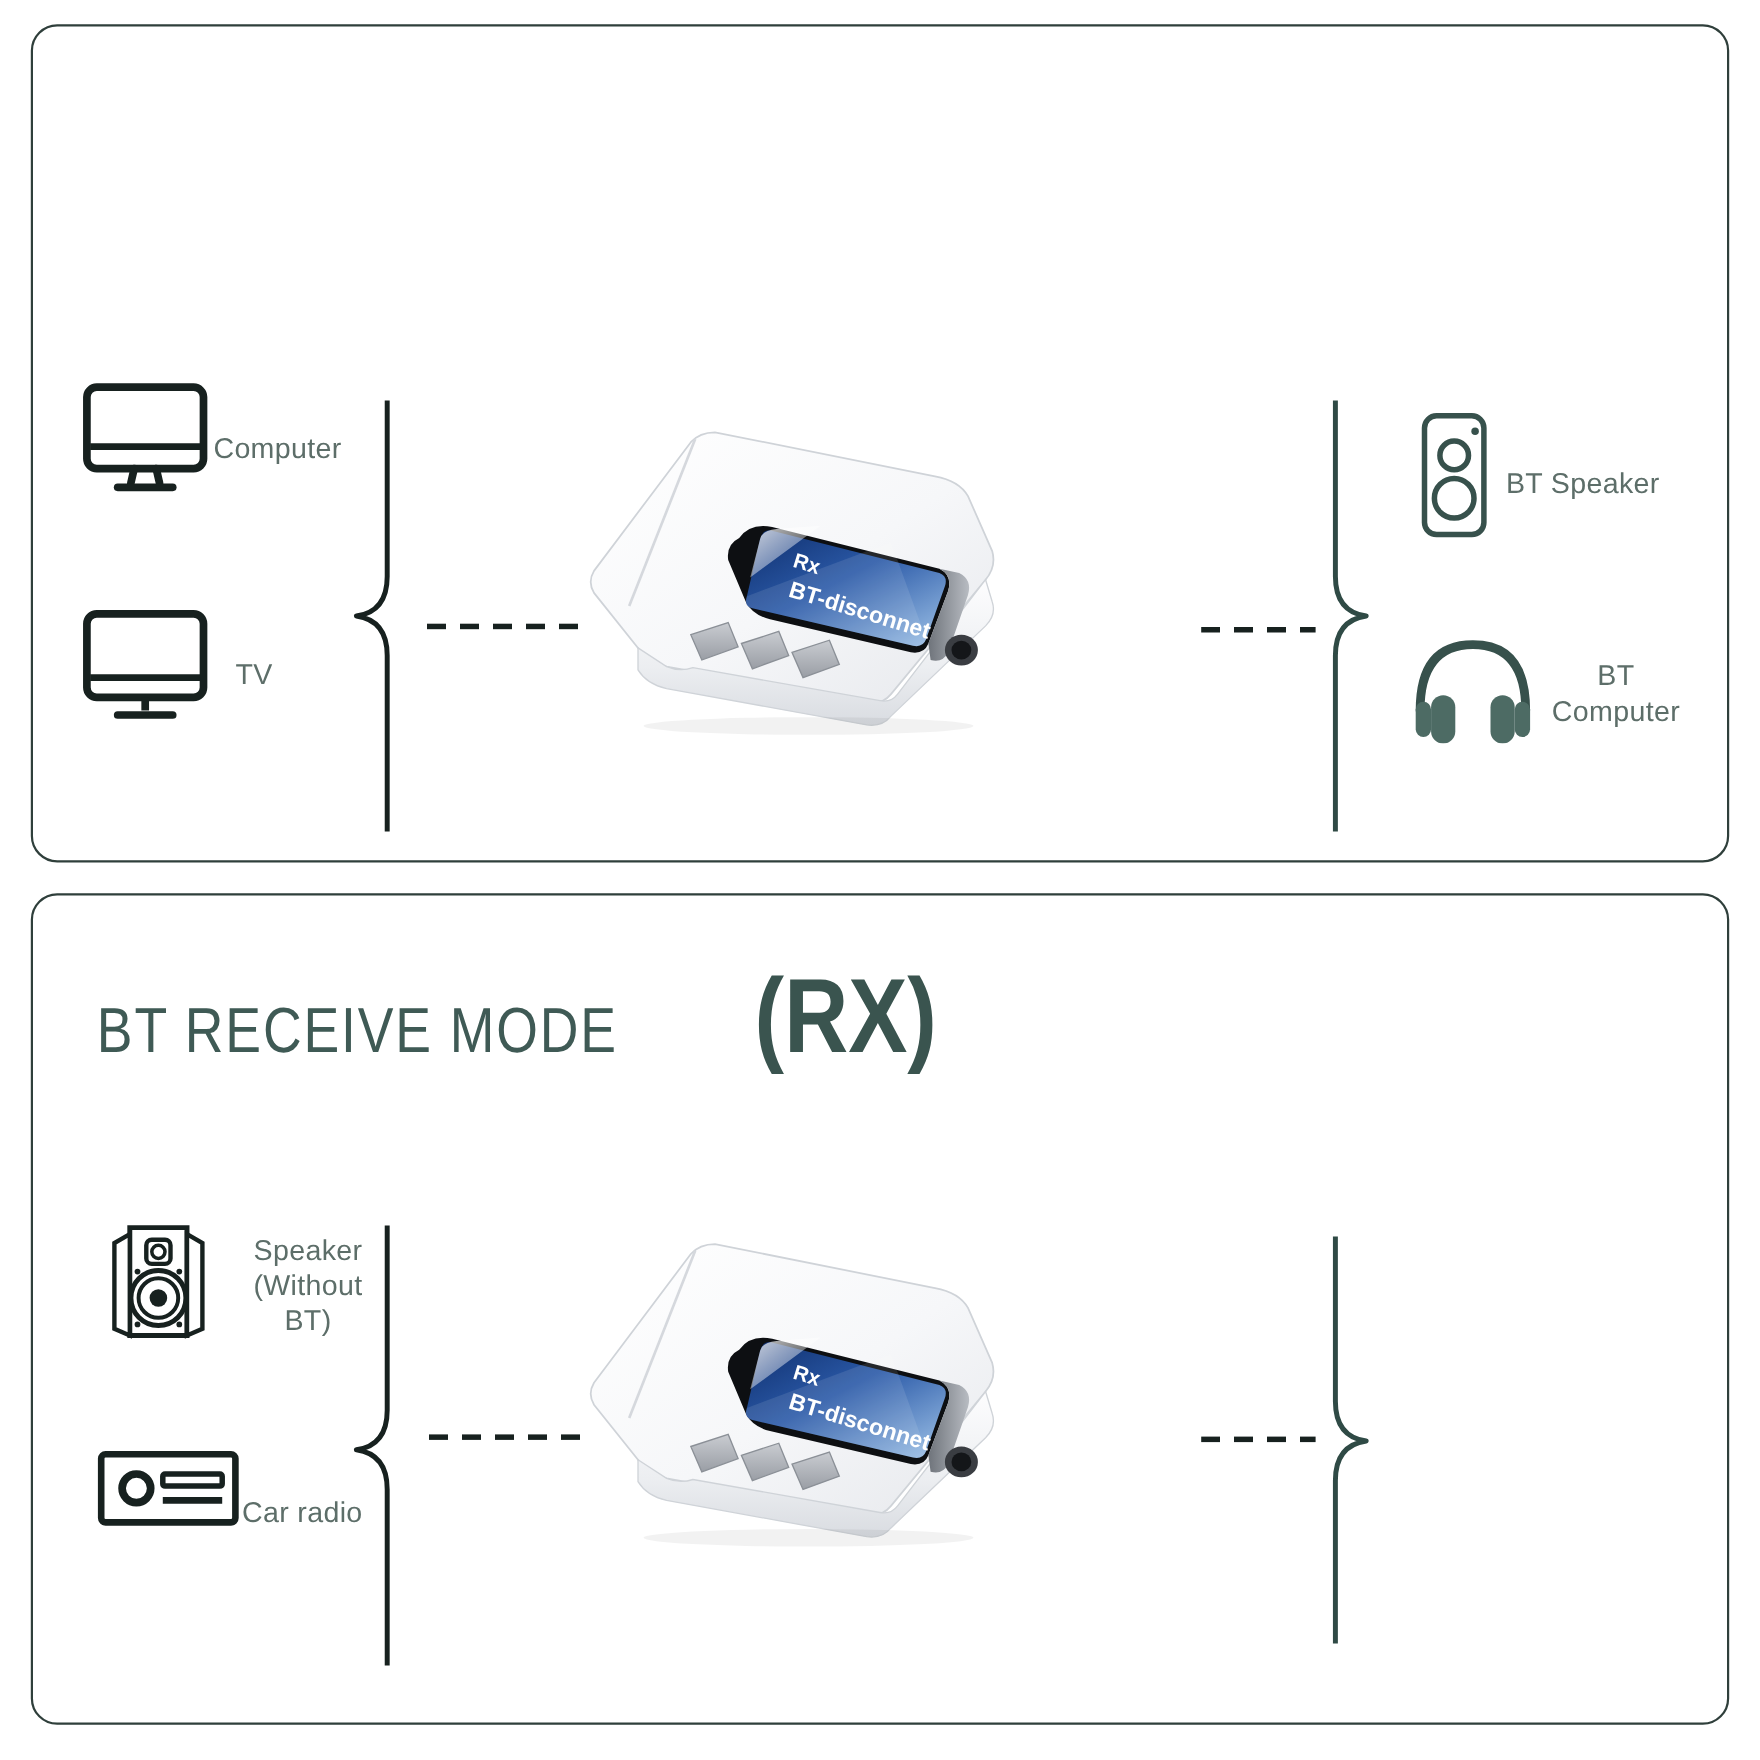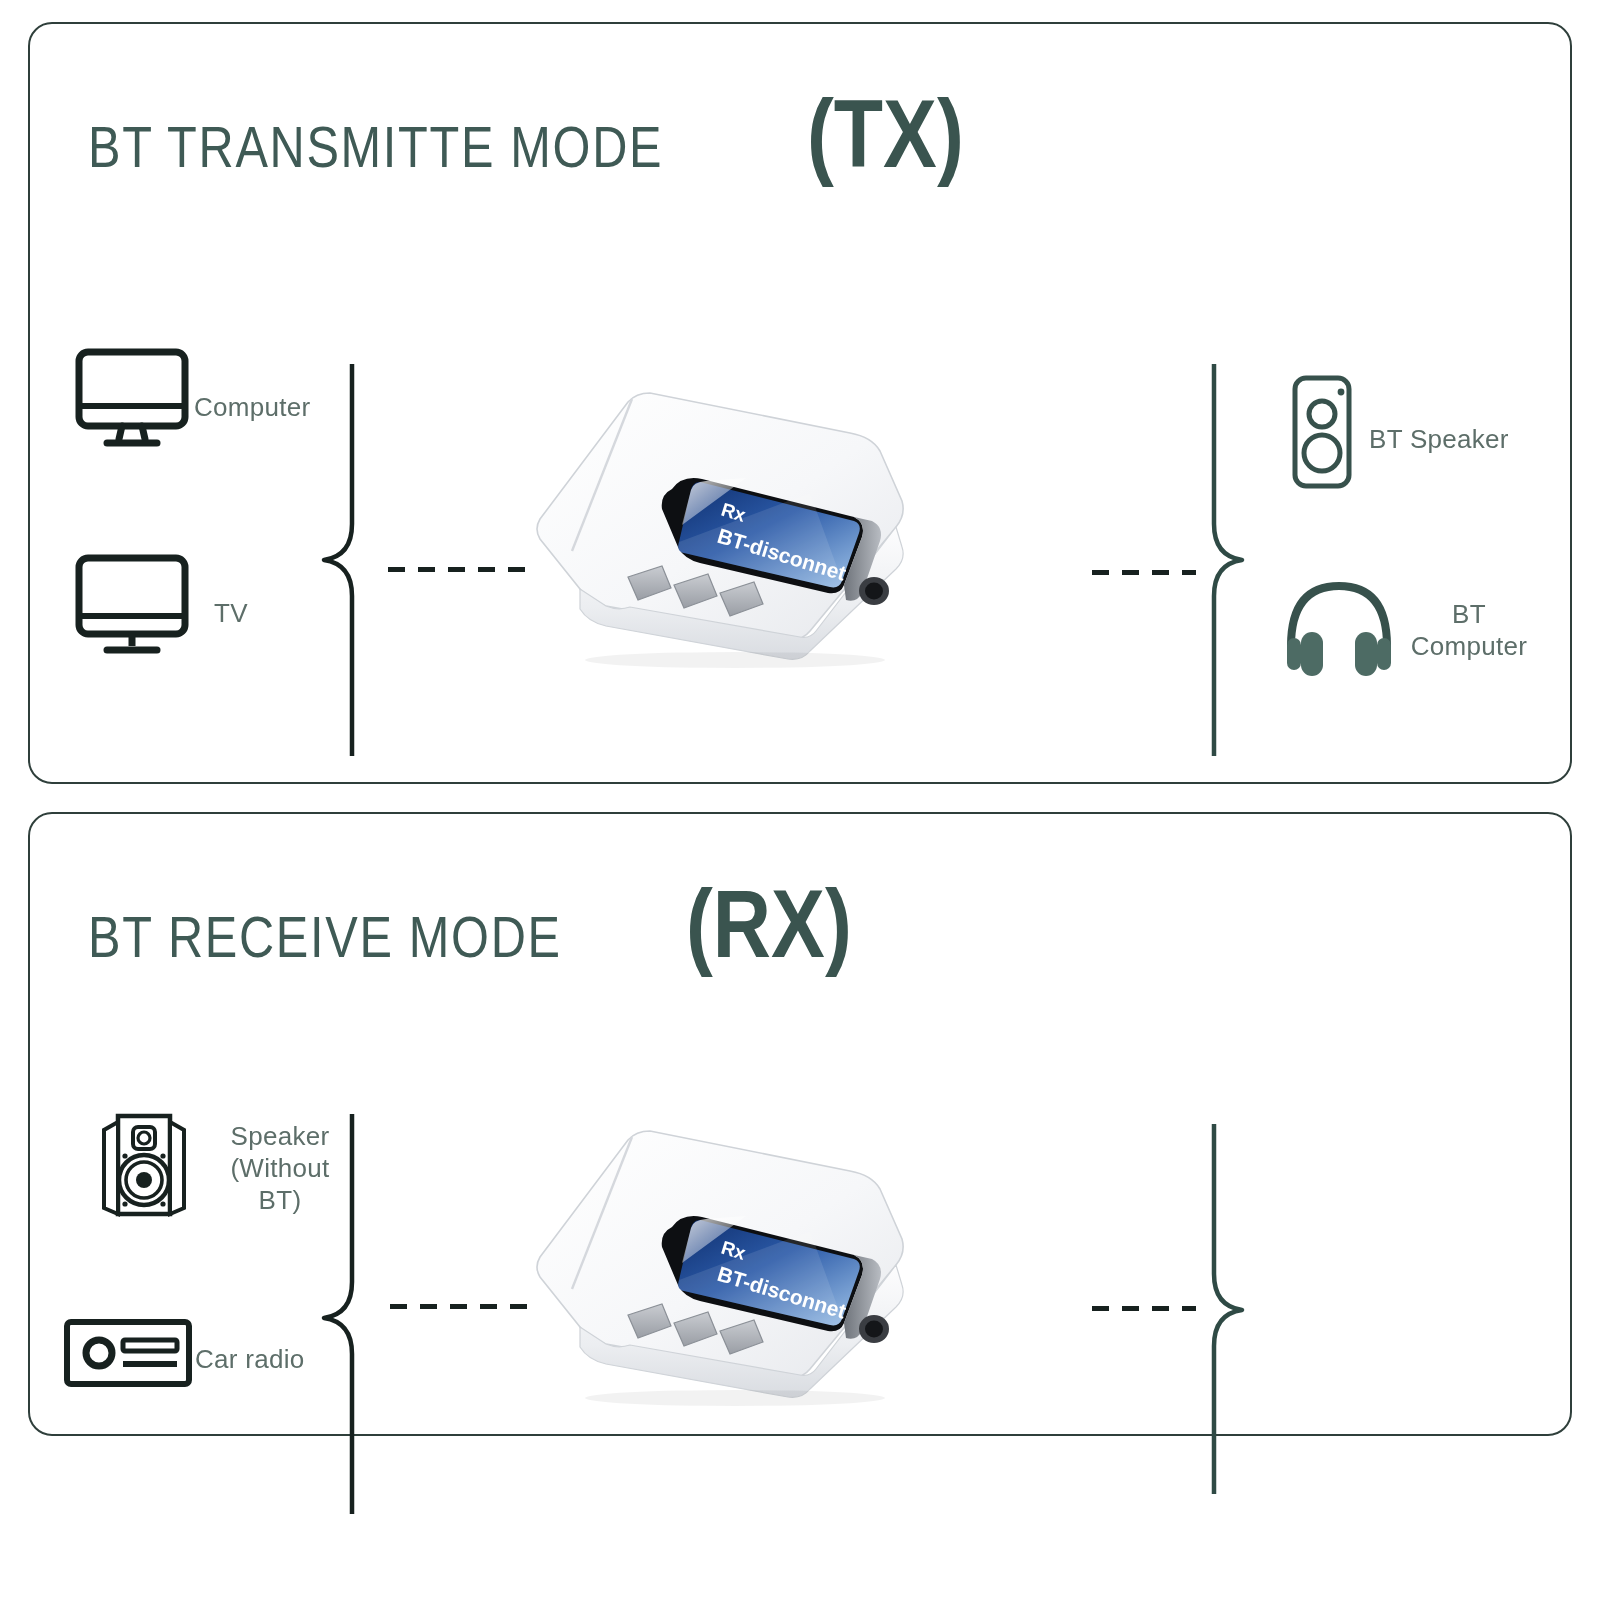--- a/index.html
+++ b/index.html
@@ -18,21 +18,21 @@
   .panel {
     position: absolute;
     left: 28px;
     width: 1544px;
     border: 2px solid #2f3f3b;
     border-radius: 24px;
     box-sizing: border-box;
     background: #ffffff;
   }
   #panel-tx { top: 22px;  height: 762px; }
-  #panel-rx { top: 812px; height: 624px; padding-left: 28px; }
+  #panel-rx { top: 812px; height: 756px; padding-left: 28px; }
 
   .panel-title {
     position: absolute;
     left: 58px;
     top: 62px;
     display: flex;
     align-items: baseline;
     gap: 34px;
     white-space: nowrap;
   }
@@ -106,24 +106,20 @@
     font-weight: 700;
     fill: #ffffff;
   }
 </style>
 </head>
 <body>
 
 <section class="panel" id="panel-tx">
   <div class="stage">
 
-    <div class="panel-title">
-      <span class="title-main">BT TRANSMITTE MODE</span>
-      <span class="title-mode">(TX)</span>
-    </div>
 
     <div class="icon-group" style="left:40px; top:322px;">
       <div class="icon-box">
         <svg width="124" height="110" viewBox="0 0 124 110" fill="none">
           <rect x="9" y="6" width="106" height="74" rx="9" stroke="#17211f" stroke-width="7"></rect>
           <line x1="12" y1="60" x2="112" y2="60" stroke="#17211f" stroke-width="6"></line>
           <path d="M52 80 L49 93 M72 80 L75 93" stroke="#17211f" stroke-width="7" stroke-linecap="round"></path>
           <line x1="37" y1="97" x2="87" y2="97" stroke="#17211f" stroke-width="7" stroke-linecap="round"></line>
         </svg>
       </div>
@@ -273,21 +269,21 @@
           <circle cx="41" cy="102" r="2.6" fill="#17211f"></circle>
           <circle cx="79" cy="102" r="2.6" fill="#17211f"></circle>
         </svg>
       </div>
       <div class="icon-label">
         <span>Speaker</span><br>
         <span>(Without BT)</span>
       </div>
     </div>
 
-    <div class="icon-group" style="left:31px; top:500px;">
+    <div class="icon-group" style="left:56px; top:500px;align-items:flex-end;">
       <div class="icon-box">
         <svg width="134" height="78" viewBox="0 0 134 78" fill="none">
           <rect x="6" y="8" width="122" height="62" rx="4" stroke="#17211f" stroke-width="6"></rect>
           <circle cx="38" cy="39" r="13" stroke="#17211f" stroke-width="7"></circle>
           <rect x="62" y="26" width="54" height="11" rx="2" stroke="#17211f" stroke-width="5"></rect>
           <line x1="62" y1="50" x2="116" y2="50" stroke="#17211f" stroke-width="6"></line>
         </svg>
       </div>
       <div class="icon-label">Car radio</div>
     </div>

